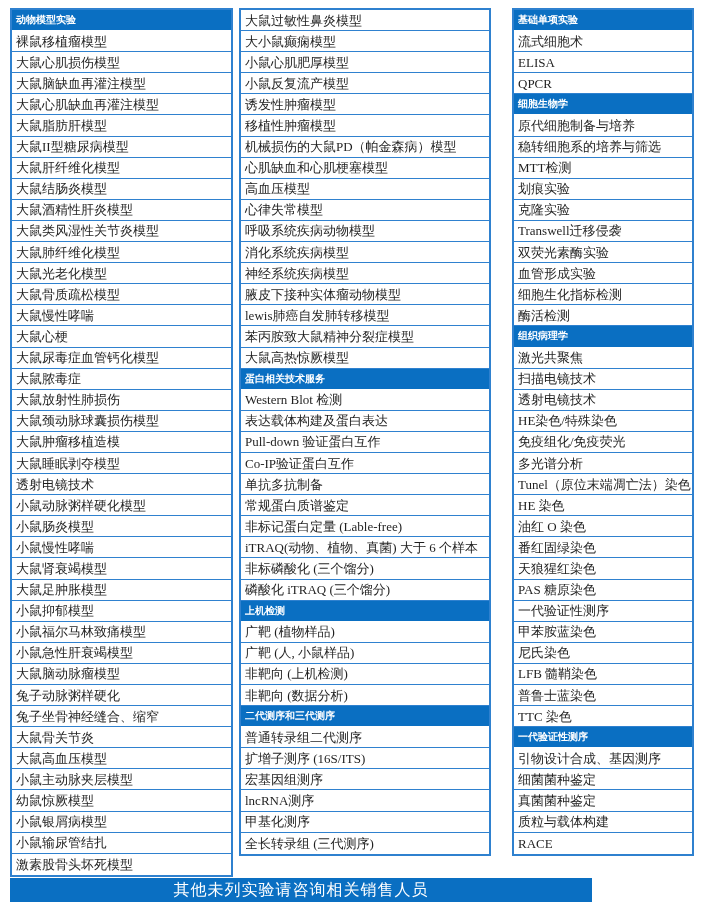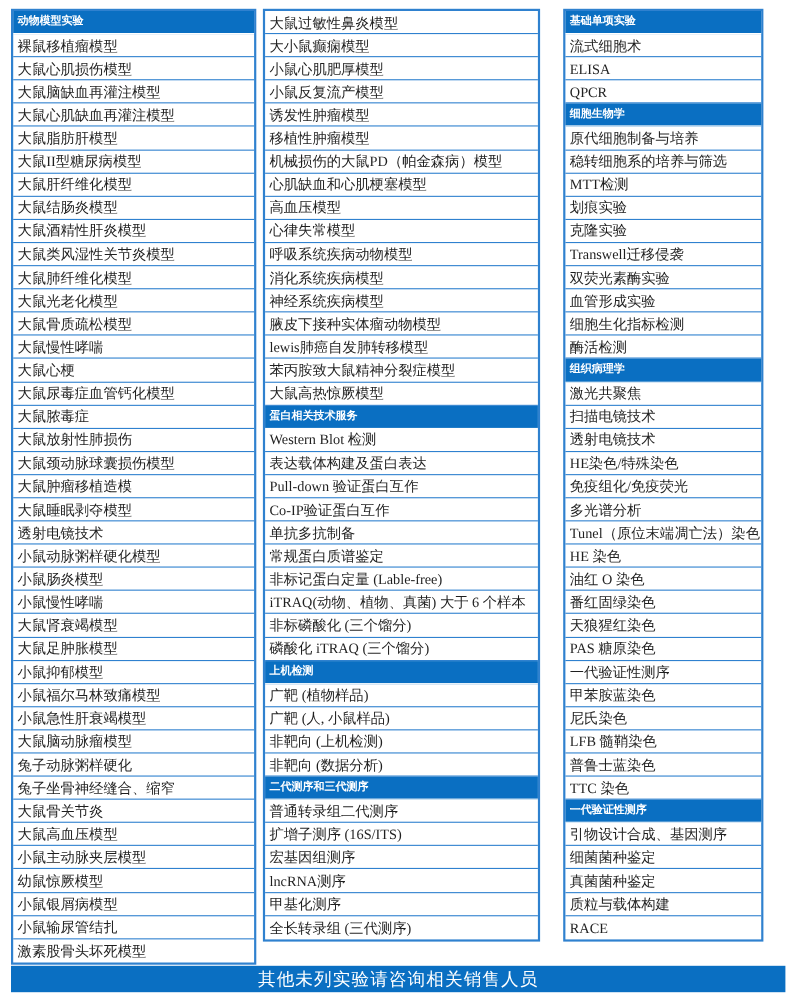--- a/index.html
+++ b/index.html
@@ -44,21 +44,21 @@
   .row.hdr{
     background:var(--accent);
     color:#ffffff;
     font-weight:bold;
     font-size:10px;
     border-bottom:1px solid #ffffff;
   }
   .footer-bar{
     position:absolute;
     left:10px;top:878px;
-    width:704px;height:24px;
+    width:582px;height:24px;
     background:var(--accent);
     display:flex;align-items:center;justify-content:center;
     box-sizing:border-box;
   }
   .footer-bar span{
     color:#ffffff;
     font-size:16px;
     letter-spacing:1px;
   }
 </style>

